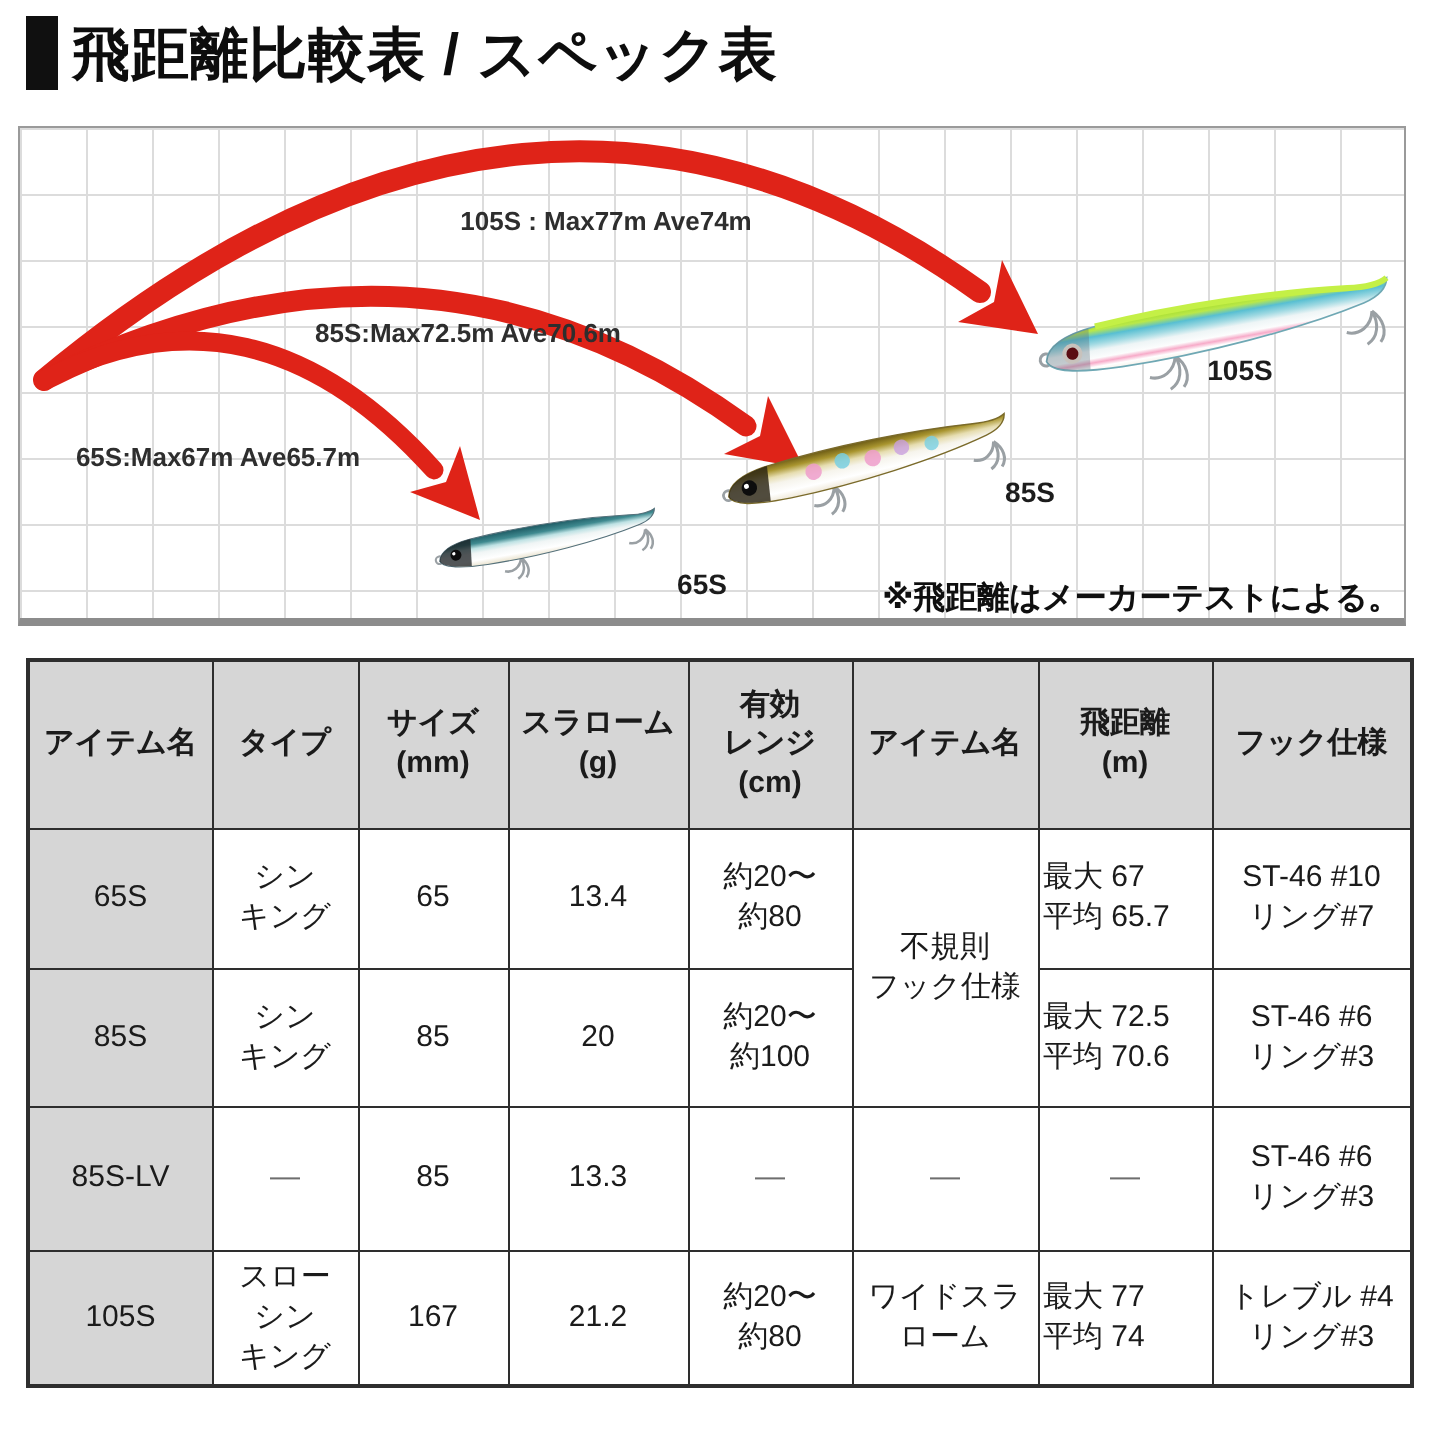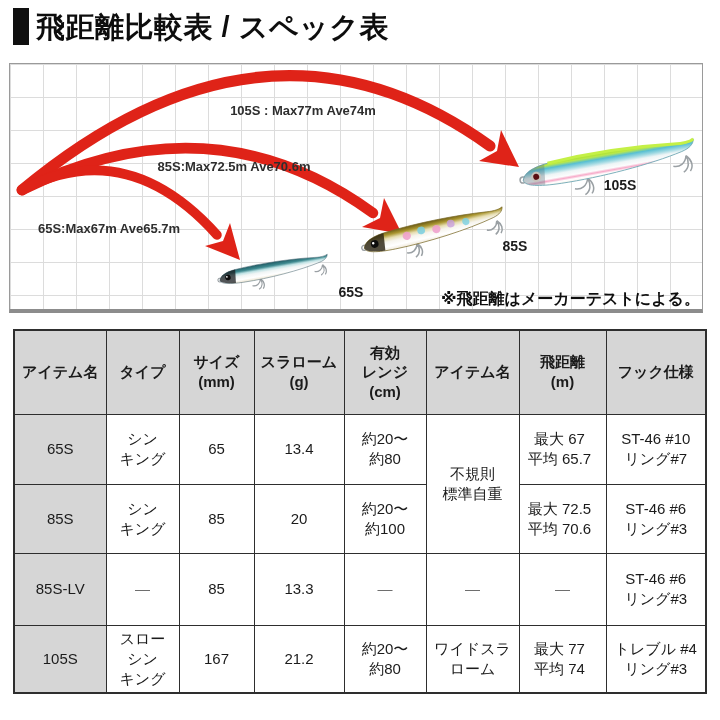--- a/index.html
+++ b/index.html
@@ -30,21 +30,21 @@
   .spec-table{
     position:absolute;left:13px;top:329px;width:692px;
     border-collapse:collapse;table-layout:fixed;border:2px solid #2e2e2e;
   }
   .spec-table th,.spec-table td{
     border:1px solid #2e2e2e;text-align:center;vertical-align:middle;
     white-space:pre-line;font-size:15px;color:#1b1b1b;padding:2px;line-height:1.32;
   }
   .spec-table th{background:#d6d6d6;font-weight:bold;}
   .spec-table td.item{background:#d6d6d6;}
-  .spec-table td.dist{text-align:center;padding-right:8px;}
+  .spec-table td.dist{text-align:left;padding-right:8px;}
   .spec-table td.mut{color:#6e6e6e;}
   tr.r-head{height:84px;}
   tr.r1{height:70px;}
   tr.r2{height:69px;}
   tr.r3{height:72px;}
   tr.r4{height:68px;}
 </style>
 </head>
 <body>
 
@@ -185,21 +185,21 @@
     </tr>
     <tr class="r1">
       <td class="item">65S</td>
       <td>シン
 キング</td>
       <td>65</td>
       <td>13.4</td>
       <td>約20〜
 約80</td>
       <td rowspan="2">不規則
-標準自重</td>
+フック仕様</td>
       <td class="dist">最大 67
 平均 65.7</td>
       <td>ST-46 #10
 リング#7</td>
     </tr>
     <tr class="r2">
       <td class="item">85S</td>
       <td>シン
 キング</td>
       <td>85</td>

